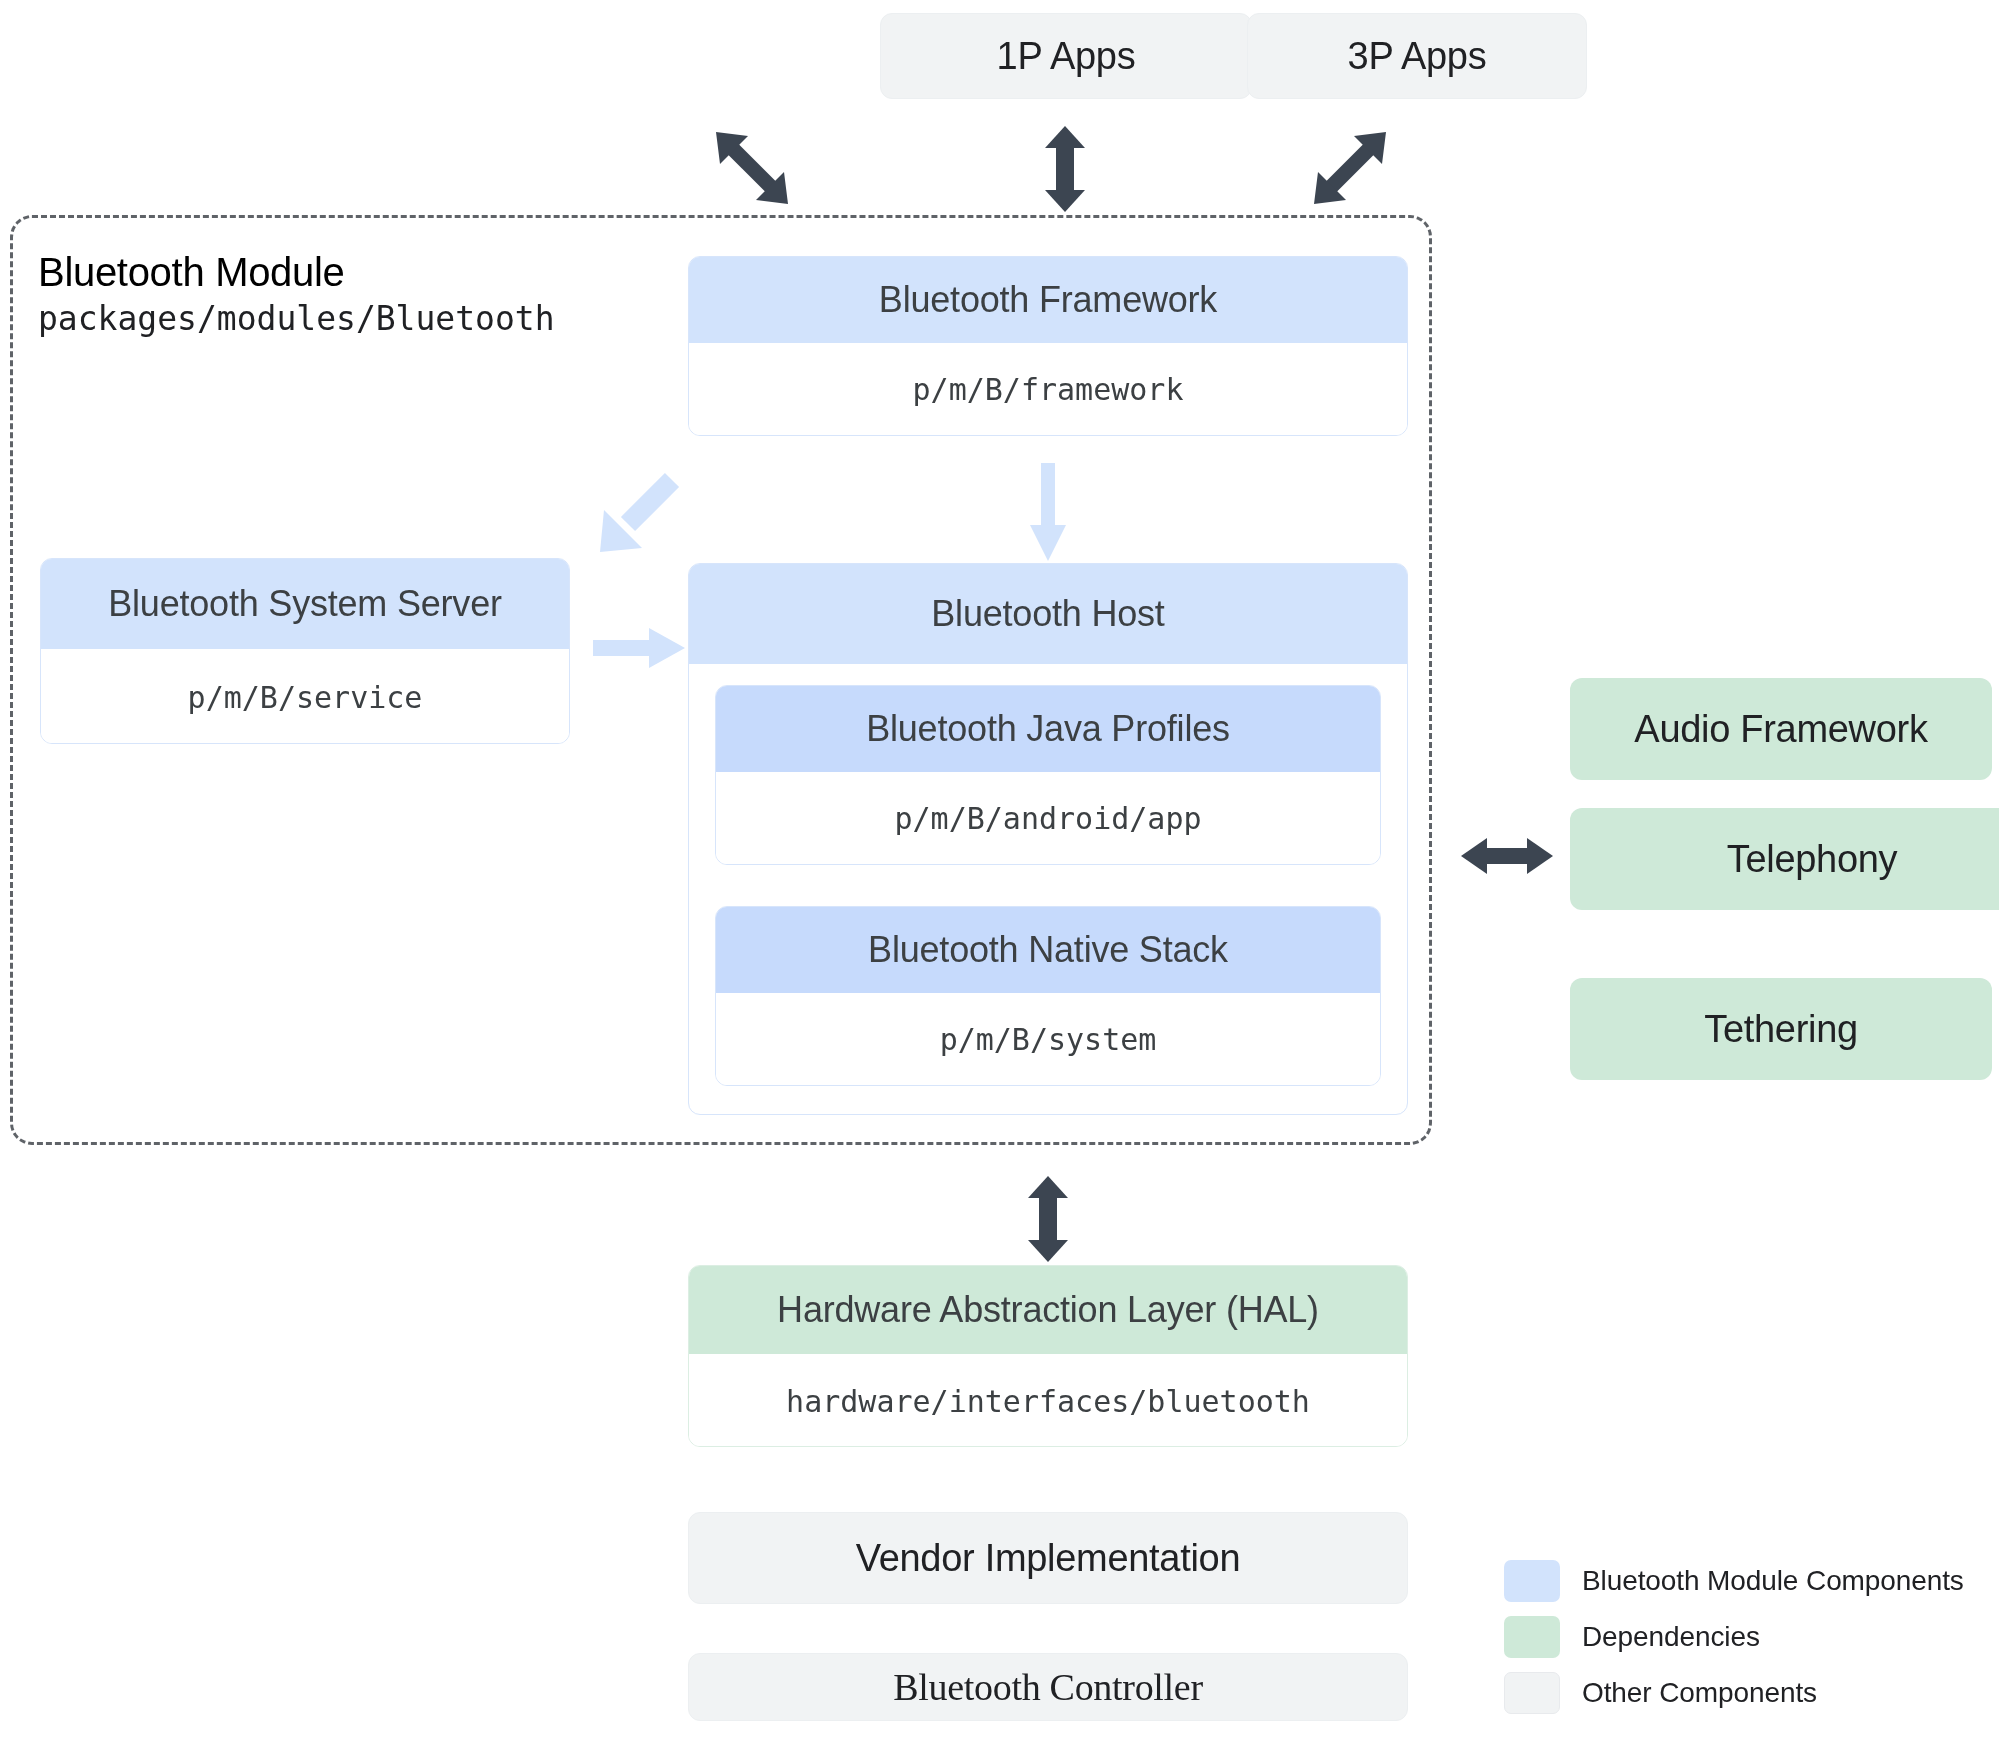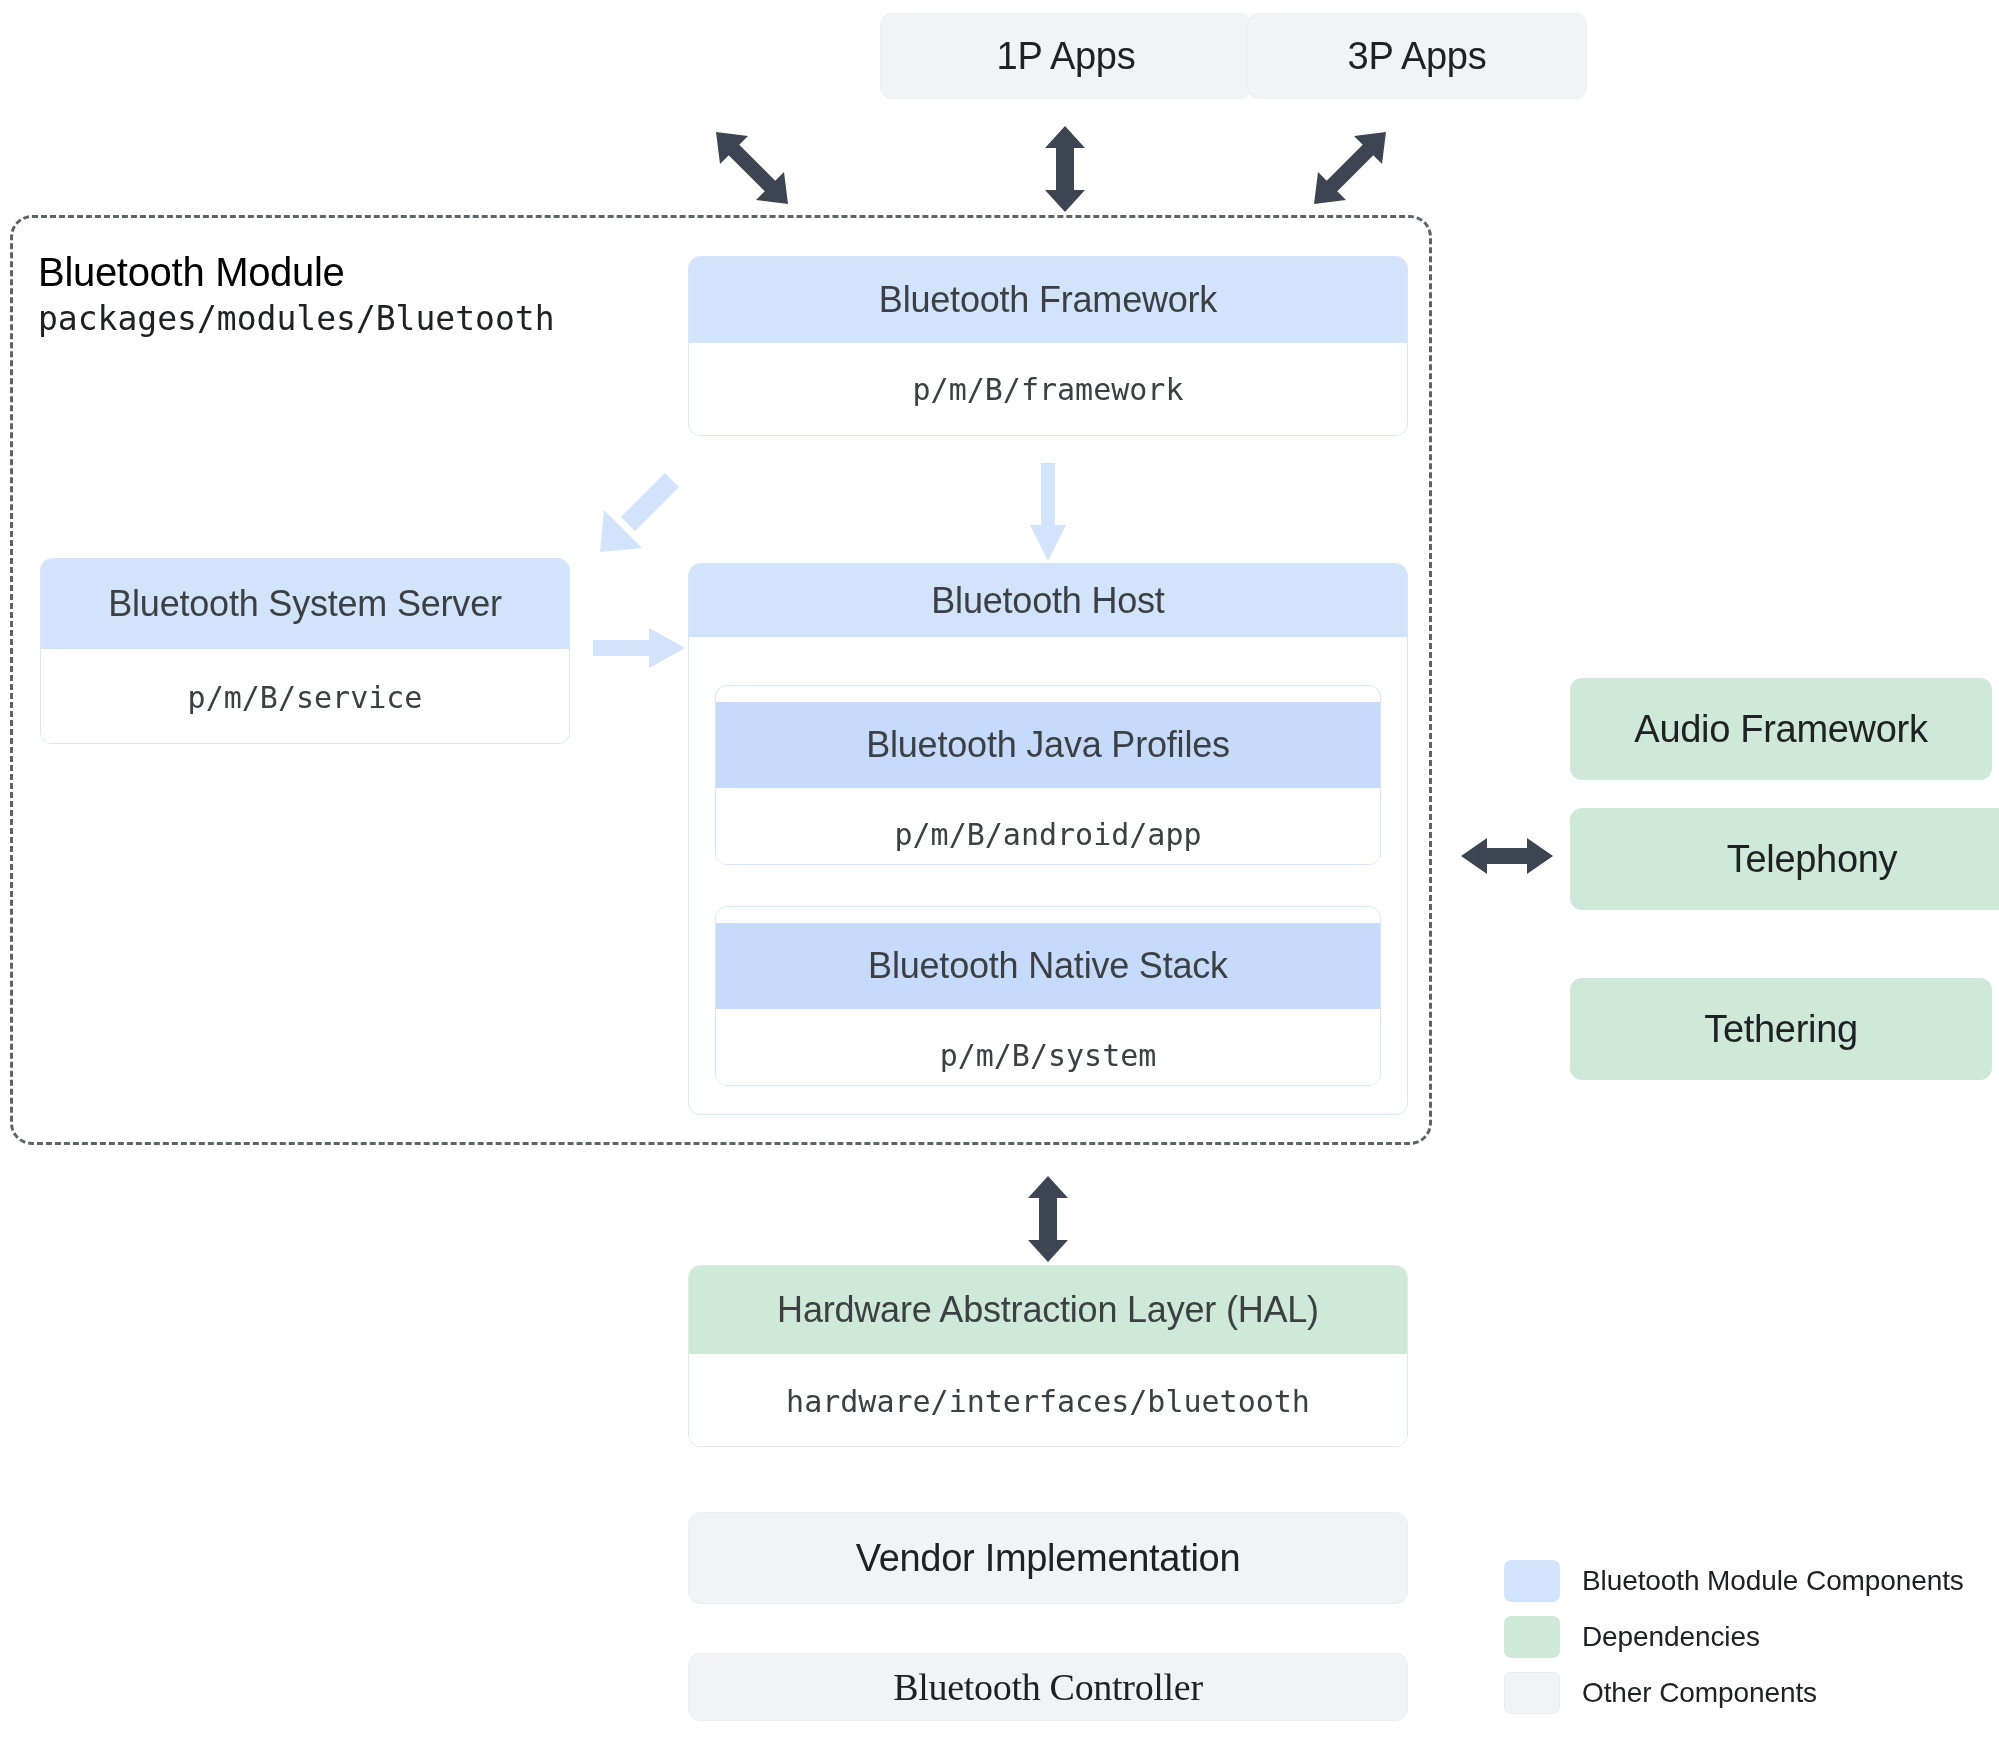--- a/index.html
+++ b/index.html
@@ -61,21 +61,21 @@
     color: #202124;
     letter-spacing: -0.3px;
   }
 
   
   .blue-outer {
     background: #ffffff;
     border: 1px solid #d7e5fb;
   }
   .blue-hdr { background: #d2e3fc; }
-  .blue-hdr-inner { background: #c6dafc; margin-top: 16px; }
+  .blue-hdr-inner { background: #c6dafc; }
 
   
   .green-solid {
     background: #cee9d8;
     display: flex;
     align-items: center;
     justify-content: center;
     font-size: 38px;
     color: #202124;
     letter-spacing: -0.3px;
@@ -209,21 +209,21 @@
       <polygon points="92,22 56,42 56,2" fill="#d2e3fc"></polygon>
     </svg>
   </div>
 
   <div class="box blue-outer" style="left:40px; top:558px; width:530px; height:186px;">
     <div class="hdr blue-hdr" style="height:90px;">Bluetooth System Server</div>
     <div class="path" style="height:96px;">p/m/B/service</div>
   </div>
 
   <div class="box blue-outer" style="left:688px; top:563px; width:720px; height:552px;">
-    <div class="hdr blue-hdr" style="height:73px;">Bluetooth Host</div>
+    <div class="hdr blue-hdr" style="height:100px;">Bluetooth Host</div>
   </div>
 
   <div class="box blue-outer" style="left:715px; top:685px; width:666px; height:180px;">
     <div class="hdr blue-hdr-inner" style="height:86px;">Bluetooth Java Profiles</div>
     <div class="path" style="height:93px;">p/m/B/android/app</div>
   </div>
 
   <div class="box blue-outer" style="left:715px; top:906px; width:666px; height:180px;">
     <div class="hdr blue-hdr-inner" style="height:86px;">Bluetooth Native Stack</div>
     <div class="path" style="height:93px;">p/m/B/system</div>

